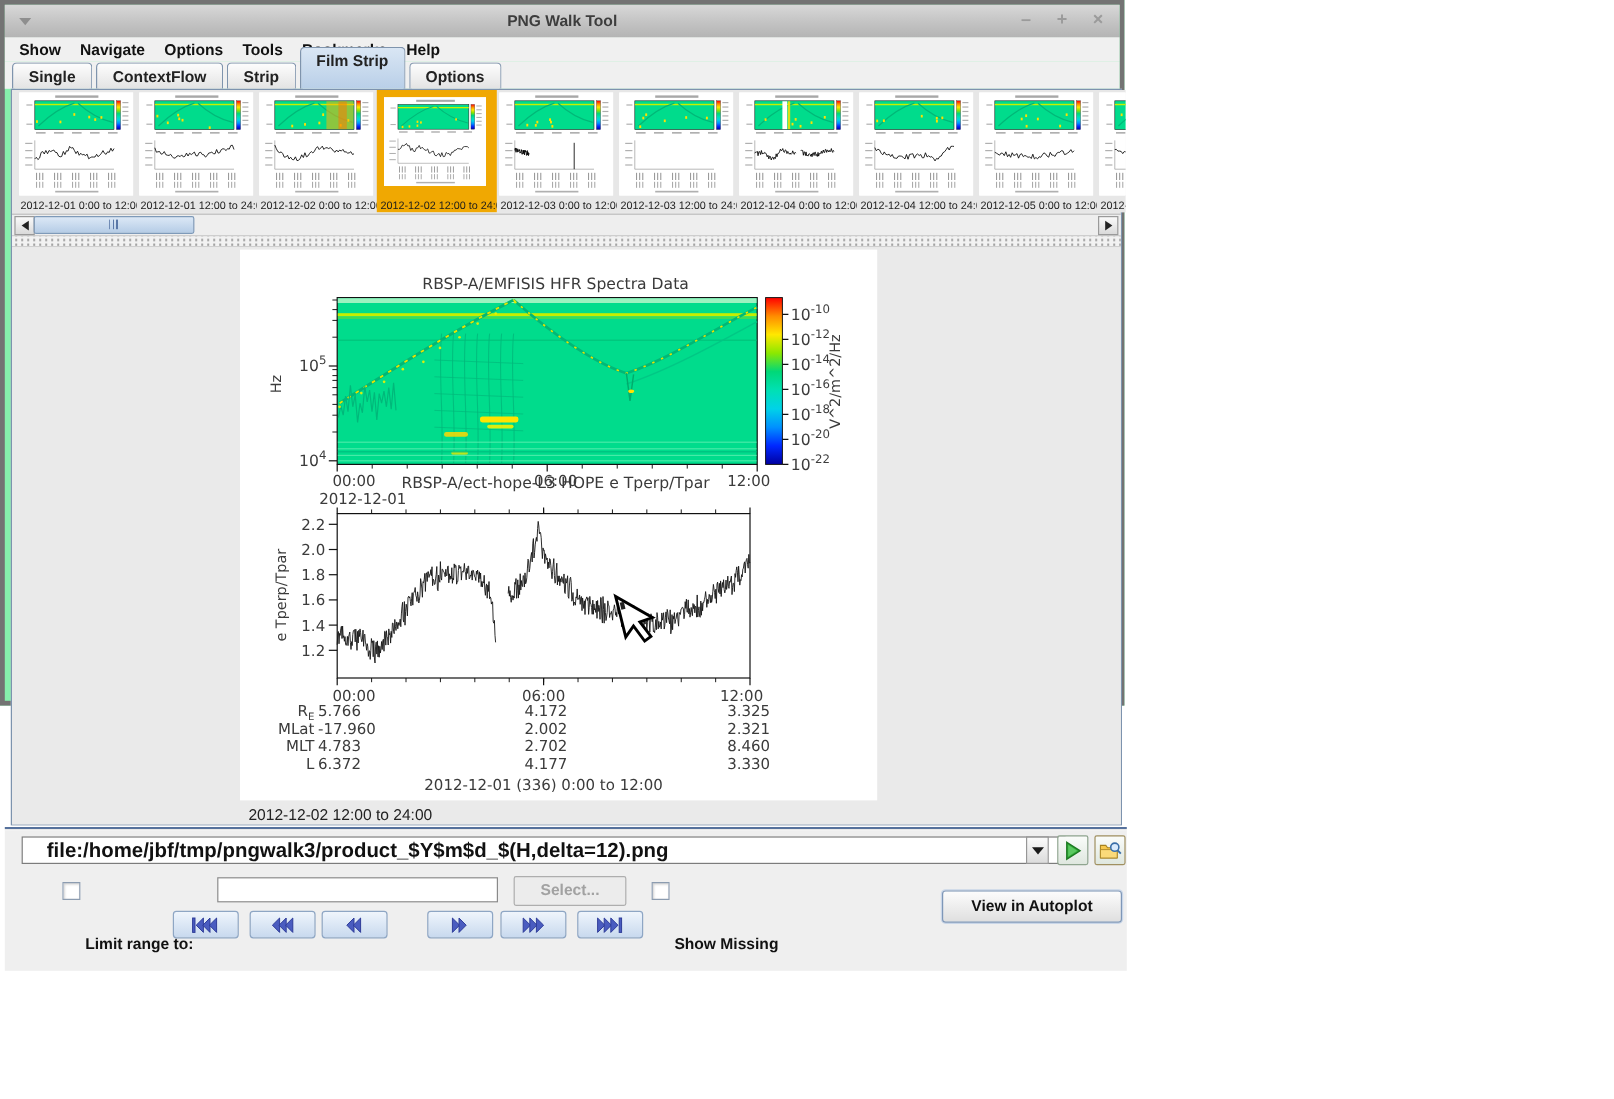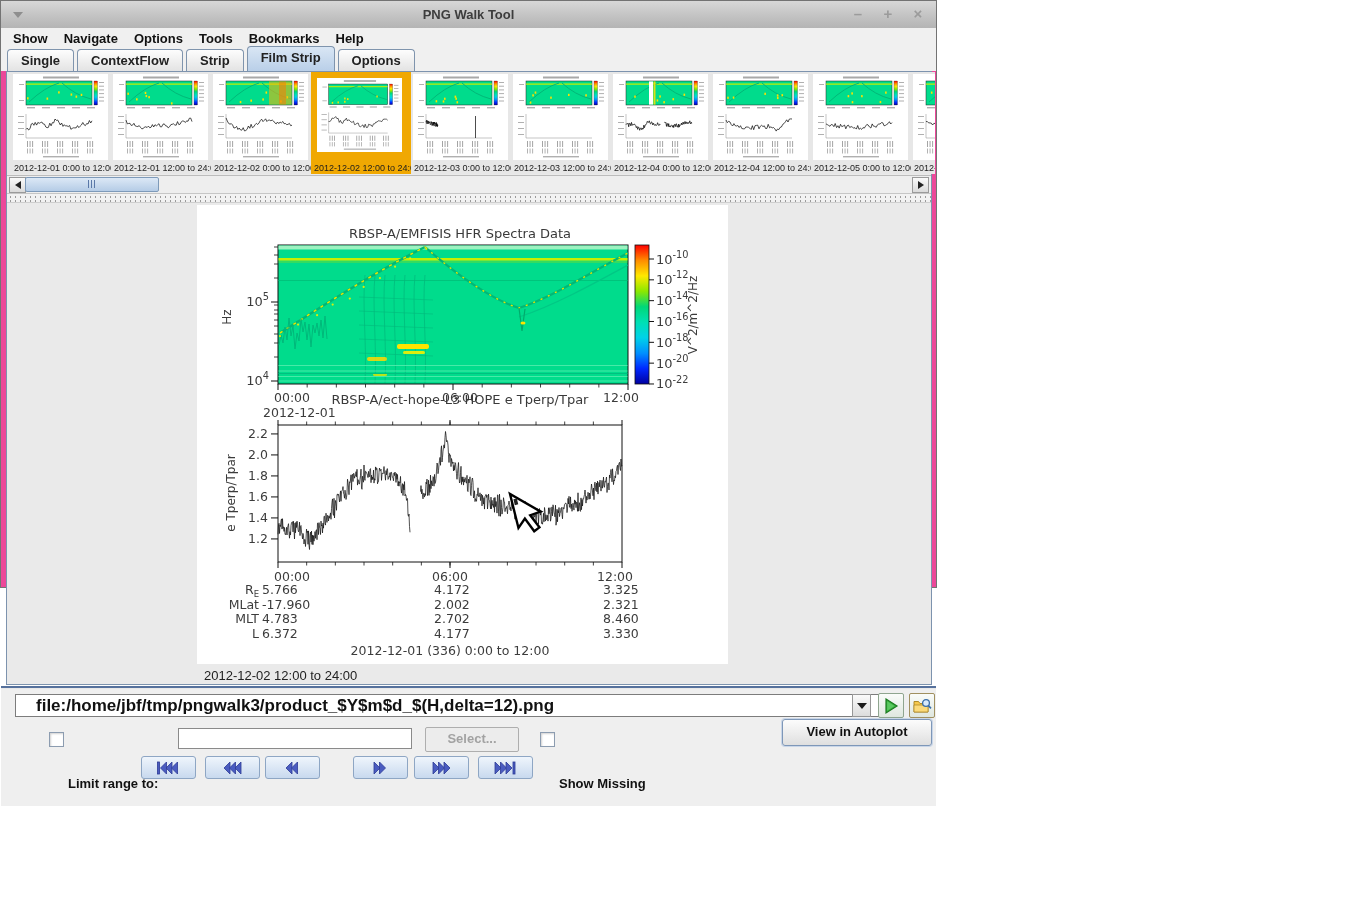--- a/index.html
+++ b/index.html
@@ -1,30 +1,30 @@
 <!DOCTYPE html>
 <html><head>
 <meta charset="utf-8">
 <style>
   html,body{margin:0;padding:0;}
   body{width:1345px;height:916px;background:#ffffff;font-family:"Liberation Sans",sans-serif;position:relative;overflow:hidden;}
-  .window{position:absolute;left:0;top:0;width:937px;height:588px;background:#ec4899;border:1px solid #737373;box-sizing:border-box;}
+  .window{position:absolute;left:0;top:0;width:937px;height:588px;background:#86efac;border:4px solid #737373;box-sizing:border-box;}
   
   .titlebar{position:absolute;left:0;top:0;right:0;height:27px;background:linear-gradient(#d8d8d8,#c3c3c3 55%,#b4b4b4);border-bottom:1px solid #969696;}
   .win-menu-icon{position:absolute;left:12px;top:11px;width:0;height:0;border-left:5px solid transparent;border-right:5px solid transparent;border-top:6px solid #8e8e8e;}
   .win-title{position:absolute;left:0;right:0;top:6px;text-align:center;font-size:13px;font-weight:bold;color:#3d3d3d;}
   .win-controls{position:absolute;right:10px;top:4px;display:flex;gap:14px;}
   .win-btn{width:16px;height:18px;text-align:center;font-size:15px;font-weight:bold;color:#9b9b9b;line-height:18px;cursor:default;}
   
   .menubar{position:absolute;left:0;top:27px;right:0;height:20px;background:#f0f0f0;display:flex;align-items:center;padding-left:4px;}
   .menu-item{font-size:13px;font-weight:bold;color:#111;padding:0 8px;}
   
   .tabbar{position:absolute;left:0;top:47px;right:0;height:23px;background:#f0f0f0;display:flex;align-items:flex-end;padding-left:6px;}
   .tab{border:1px solid #7f94ad;border-bottom:none;border-radius:4px 4px 0 0;background:linear-gradient(#fdfdfd,#e3e3e3);font-size:13px;font-weight:bold;color:#222;padding:3px 13px 3px;margin-right:3px;position:relative;}
-  .tab.selected{background:linear-gradient(#d9e6f4,#b9cfe8);padding-bottom:6px;z-index:2;}
+  .tab.selected{background:linear-gradient(#d9e6f4,#b9cfe8);padding-bottom:16px;z-index:2;}
   
   .tabpanel{position:absolute;left:5px;top:70px;width:926px;height:614px;border:1px solid #7d93ae;background:#eaeaea;box-sizing:border-box;}
   .thumb-row{position:absolute;left:0;top:0;width:924px;height:102px;background:#e7e7e7;overflow:hidden;display:flex;padding-left:4px;}
   .thumb-cell{flex:0 0 100px;width:100px;height:102px;display:flex;flex-direction:column;}
   .thumb-img{margin:2px 0 0 2px;width:95px;height:86px;background:#fff;}
   .thumb-cell.selected{background:#f0a802;}
   .thumb-cell.selected .thumb-img{margin:6px 0 0 6px;width:85px;height:74px;}
   .thumb-caption{margin-top:auto;height:11px;font-size:9px;color:#1c1c1c;white-space:nowrap;overflow:hidden;padding-left:3px;}
   
   .h-scrollbar{position:absolute;left:0;top:103px;width:924px;height:17px;background:#eeeeee;border-top:1px solid #bcbcbc;border-bottom:1px solid #c6c6c6;}
@@ -47,21 +47,21 @@
   .addr-input{position:absolute;left:14px;top:5px;width:828px;height:19px;border:1px solid #7c7c7c;background:#fff;font-family:"Liberation Sans",sans-serif;font-size:17px;font-weight:bold;color:#111;padding:1px 20px;}
   .addr-drop{position:absolute;left:851px;top:5px;width:19px;height:23px;background:linear-gradient(#fbfbfb,#dcdcdc);border:1px solid #979797;box-sizing:border-box;display:flex;align-items:center;justify-content:center;}
   .drop-tri{width:0;height:0;border-left:5px solid transparent;border-right:5px solid transparent;border-top:6px solid #1a1a1a;}
   .icon-btn{position:absolute;top:4px;width:26px;height:25px;background:linear-gradient(#fafcfa,#dfe7df);border:1px solid #8fa58f;border-radius:2px;box-sizing:border-box;display:flex;align-items:center;justify-content:center;}
   .icon-btn.play{left:877px;}
   .icon-btn.browse{left:908px;border-color:#a09060;}
   .row2-label{position:absolute;font-size:13px;font-weight:bold;color:#111;top:43px;margin-top:44px;}
   .checkbox{position:absolute;top:43px;width:13px;height:13px;background:#fff;border:1px solid #8c9cb0;box-shadow:inset 1px 1px 2px rgba(0,0,0,.18);}
   .limit-input{position:absolute;left:177px;top:39px;width:226px;height:17px;border:1px solid #8a8a8a;background:#fff;font-size:13px;padding:1px 3px;}
   .select-btn{position:absolute;left:424px;top:38px;width:92px;height:23px;background:#ececec;border:1px solid #aeaeae;border-radius:2px;font-size:13px;font-weight:bold;color:#a2a2a2;text-align:center;line-height:21px;}
-  .view-btn{position:absolute;left:781px;top:30px;width:148px;height:25px;background:linear-gradient(#fcfcfc,#dfdfdf);border:1px solid #7e97b8;border-radius:3px;font-size:13px;font-weight:bold;color:#111;text-align:center;line-height:23px;box-shadow:0 0 0 1px #c9d6e8;}
+  .view-btn{position:absolute;left:781px;top:50px;width:148px;height:25px;background:linear-gradient(#fcfcfc,#dfdfdf);border:1px solid #7e97b8;border-radius:3px;font-size:13px;font-weight:bold;color:#111;text-align:center;line-height:23px;box-shadow:0 0 0 1px #c9d6e8;}
   .nav-btn{position:absolute;top:67px;width:55px;height:23px;background:linear-gradient(#eff5fc,#c8d9ee);border:1px solid #8ea6c4;border-radius:3px;box-sizing:border-box;display:flex;align-items:center;justify-content:center;}
   .statusline{position:absolute;left:36px;top:100px;font-size:13px;font-weight:bold;color:#111;}
 </style>
 </head>
 <body>
 
 <div class="window">
 
   <div class="titlebar">
     <div class="win-menu-icon"></div>

